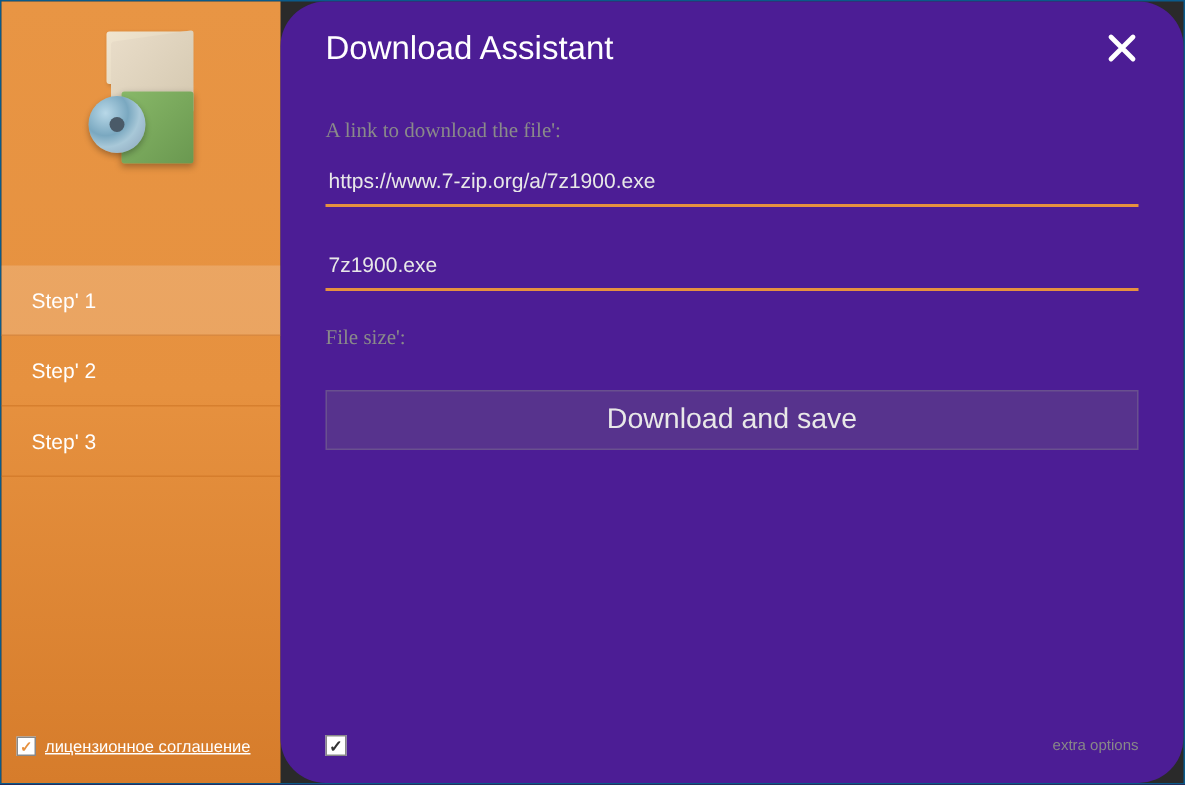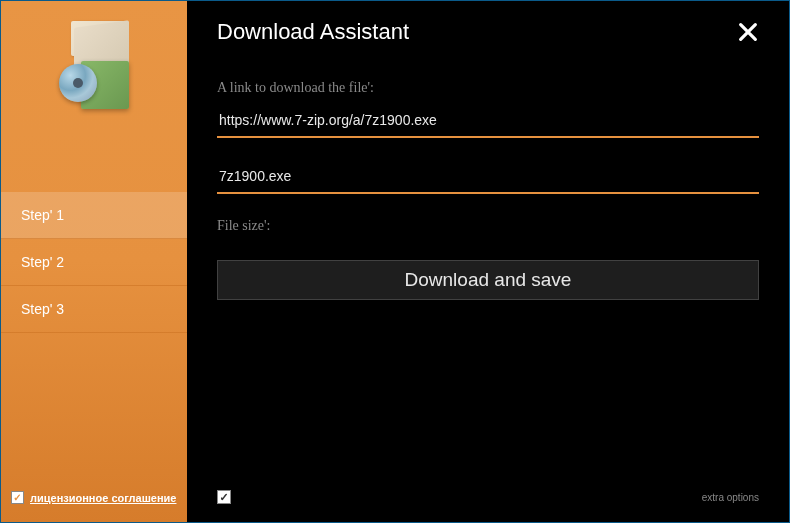--- a/index.html
+++ b/index.html
@@ -80,21 +80,21 @@
       position: absolute;
       left: 32px;
       top: 42px;
       width: 48px;
       height: 48px;
       background: linear-gradient(135deg, #88b868, #6a9850);
       border-radius: 2px;
       box-shadow: 0 2px 5px rgba(0,0,0,0.3);
     }
     .steps {
-      margin-top: 53px;
+      margin-top: 38px;
     }
     .step-item {
       padding: 15px 20px;
       color: #ffffff;
       font-size: 14px;
       cursor: pointer;
       border-bottom: 1px solid rgba(200,110,30,0.5);
     }
     .step-item.active {
       background: rgba(255,255,255,0.18);
@@ -118,28 +118,28 @@
       font-size: 10px;
       color: #e6913f;
       font-weight: bold;
       cursor: pointer;
     }
     .license-link {
       color: #fff;
       font-size: 11px;
       text-decoration: underline;
       cursor: pointer;
-      font-weight: bold;
     }
     .main {
       flex: 1;
-      background: #000000;
+      background: #4c1d95;
       display: flex;
       flex-direction: column;
       position: relative;
+      border-radius: 30px;
     }
     .header {
       display: flex;
       align-items: center;
       justify-content: space-between;
       padding: 18px 28px 10px 30px;
     }
     .title {
       color: #ffffff;
       font-size: 22px;

